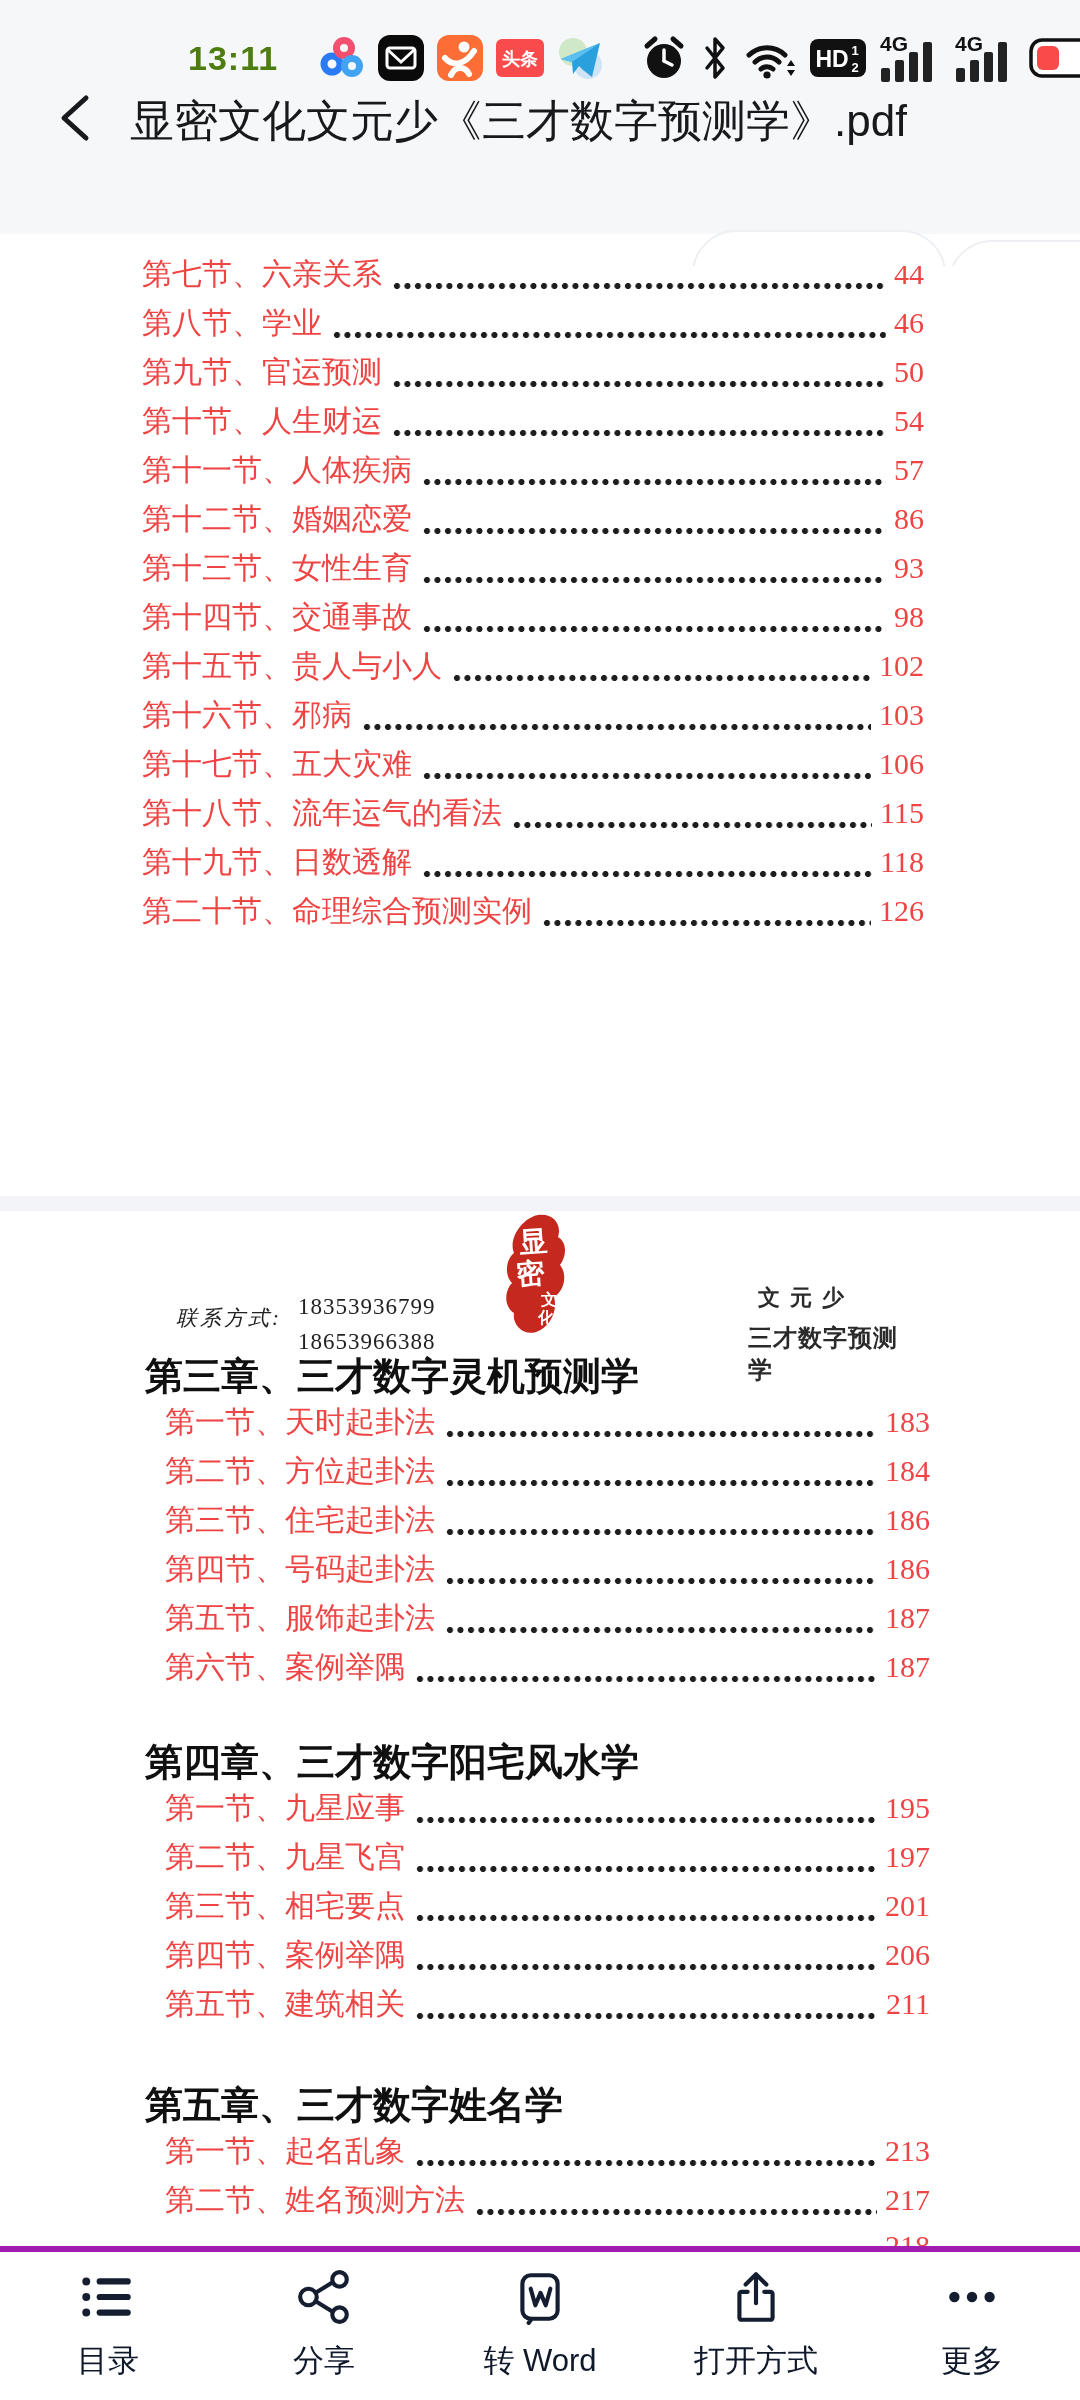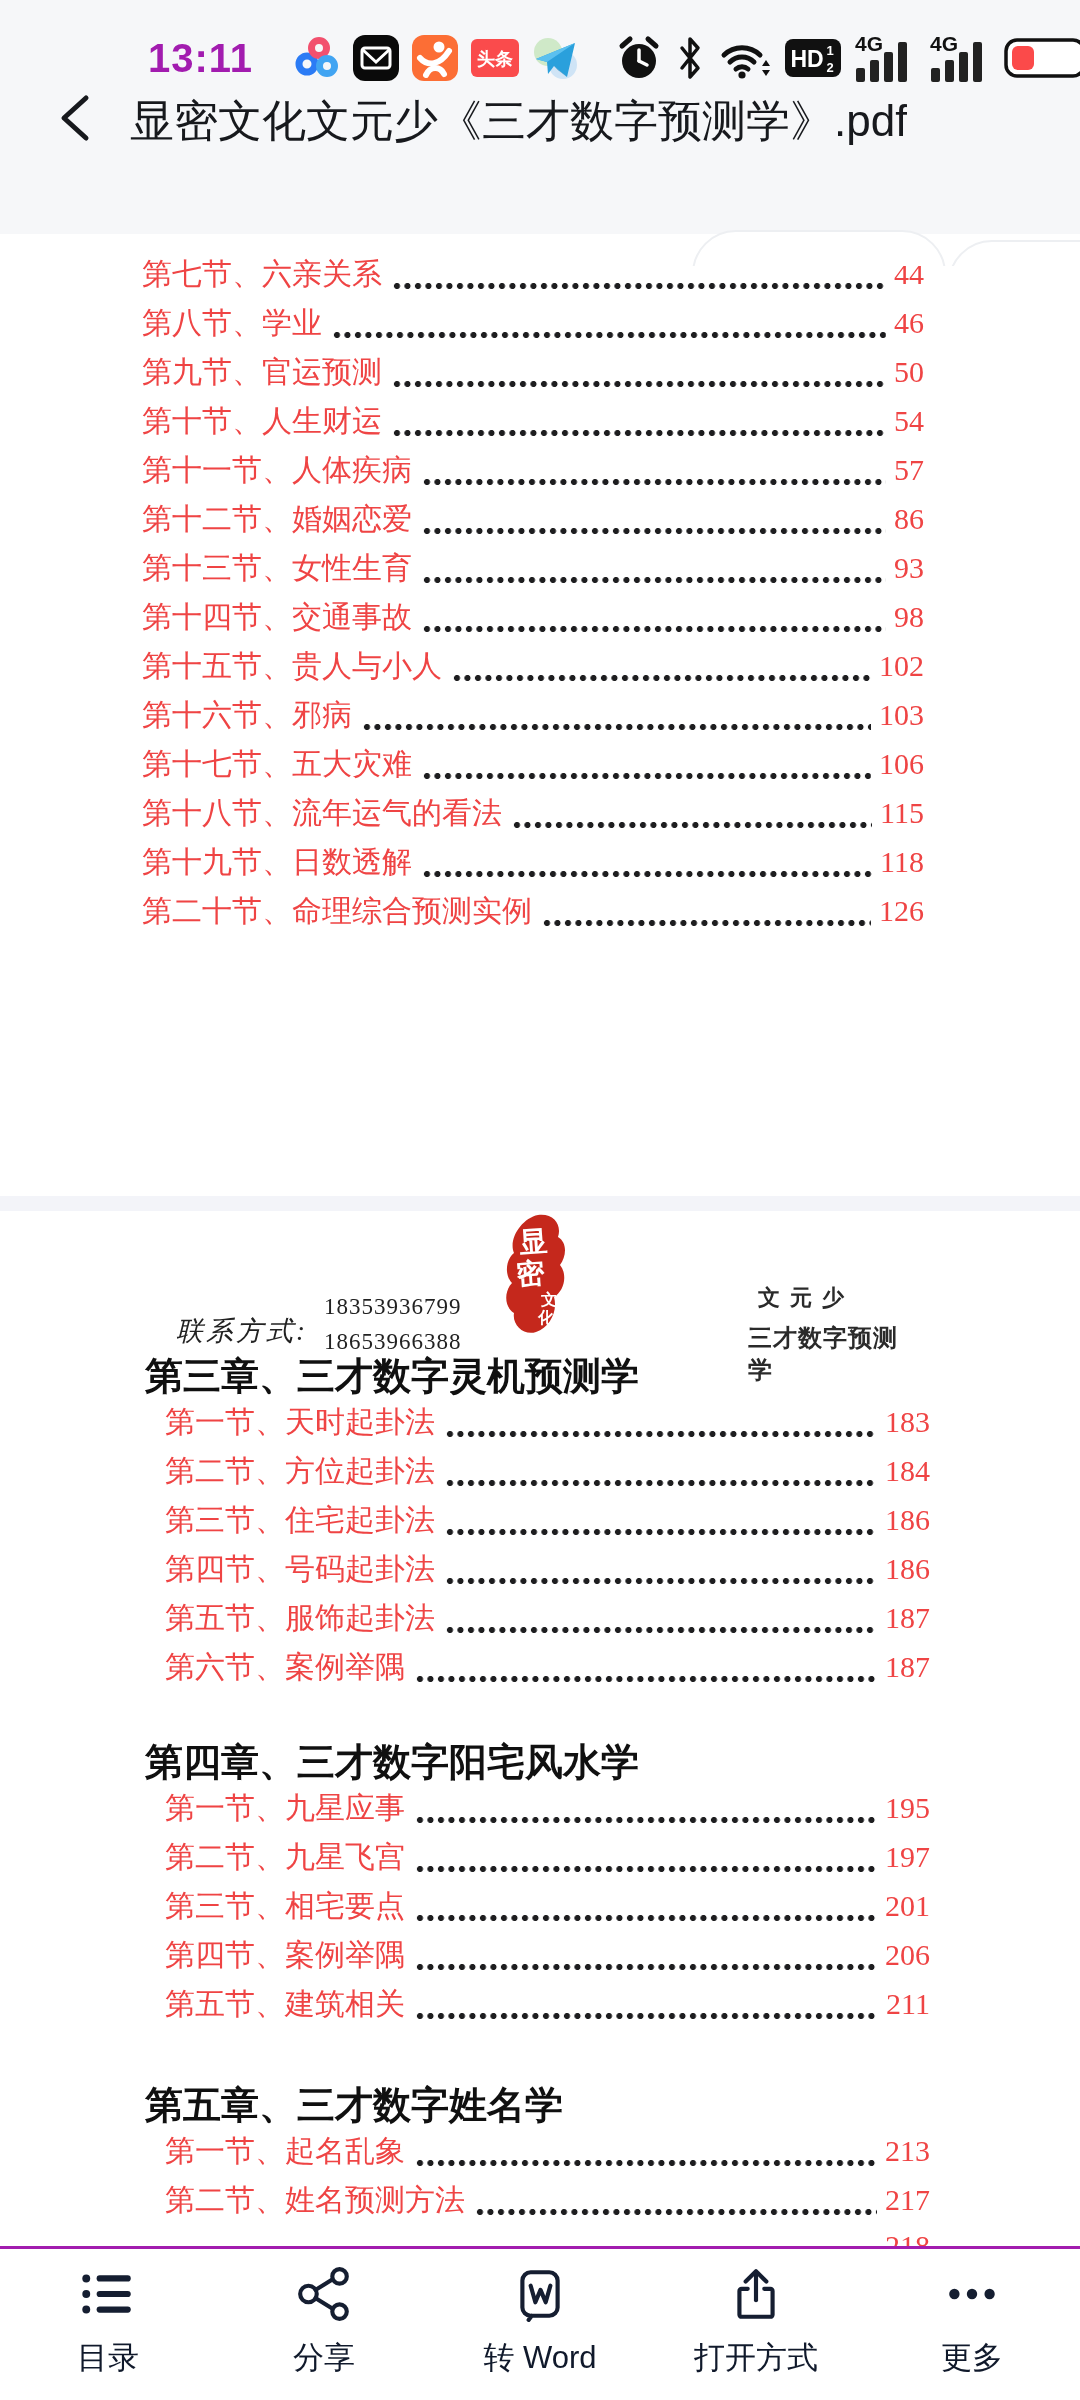--- a/index.html
+++ b/index.html
@@ -1,21 +1,21 @@
 <!DOCTYPE html>
 <html><head>
 <meta charset="utf-8">
 <style>
   html,body{margin:0;padding:0;background:#e9e9ec;}
   .screen{position:relative;width:1080px;height:2400px;background:#fff;overflow:hidden;
           font-family:"Liberation Sans",sans-serif;color:#17191d;}
   
   .status-bar{height:92px;background:#f6f7f9;display:flex;align-items:center;
               padding:24px 58px 0 148px;box-sizing:border-box;gap:13px;}
-  .sb-time{font-size:40px;font-weight:700;letter-spacing:1px;color:#a21caf;margin-right:28px;}
+  .sb-time{font-size:34px;font-weight:700;letter-spacing:1px;color:#4d7c0f;margin-right:28px;margin-left:40px;}
   .sb-ic{display:inline-flex;align-items:center;justify-content:center;}
   .sb-dot{width:11px;height:11px;border-radius:50%;background:#111;margin:0 6px;}
   
   .app-header{height:142px;background:#f6f7f9;display:flex;
               padding:0 30px 0 56px;box-sizing:border-box;gap:36px;}
   .hd-title{font-size:44px;font-weight:500;color:#17191d;white-space:nowrap;overflow:hidden;}
   
   .decor{position:absolute;left:0;top:224px;width:1080px;height:42px;overflow:hidden;z-index:2;pointer-events:none;}
   .bump{position:absolute;height:220px;background:#fff;border:2px solid #edeff2;border-radius:44px;}
   .bump.b1{left:692px;top:6px;width:250px;}
@@ -29,34 +29,34 @@
   .leader{flex:1;height:10px;margin:0 8px 0 10px;align-self:center;transform:translateY(7px);
           background-image:radial-gradient(circle at 5px 5px,#1d1d1f 2.7px,rgba(0,0,0,0) 3.4px);
           background-size:10.5px 10px;background-repeat:repeat-x;}
   .toc-page{white-space:nowrap;}
   .sep{height:15px;background:#f3f4f9;}
   .page2{height:1188px;box-sizing:border-box;}
   .page2 .toc-row{padding:0 150px 0 165px;}
   .p2-head{position:relative;height:132px;}
   .contact{position:absolute;left:176px;top:78px;display:flex;gap:16px;color:#222;}
   .contact-label{font-family:"Liberation Serif","DejaVu Serif",serif;font-style:italic;
-                 font-size:27px;letter-spacing:3px;margin-top:24px;}
+                 font-size:21px;letter-spacing:3px;margin-top:15px;}
   .phones{font-family:"Liberation Serif","DejaVu Serif",serif;font-size:23px;line-height:35px;letter-spacing:1px;}
   .seal{position:absolute;left:500px;top:2px;}
   .brand{position:absolute;left:748px;top:72px;width:170px;text-align:left;
          font-family:"Liberation Serif","DejaVu Serif",serif;font-weight:700;color:#2a2a2a;}
   .brand1{font-size:22px;letter-spacing:10px;padding-left:10px;}
   .brand2{font-size:24px;letter-spacing:1px;margin-top:9px;}
   .chapter-title{font-family:"Liberation Serif","DejaVu Serif",serif;font-weight:700;
                  font-size:38px;color:#101010;height:52px;line-height:52px;padding-left:145px;margin-top:7px;}
   .mt-ch4{margin-top:40px;}
   .mt-ch5{margin-top:46px;}
   
   .toolbar{position:absolute;left:0;right:0;bottom:0;height:154px;background:#fff;z-index:5;
-           display:flex;border-top:3px solid #a21caf;box-sizing:border-box;}
+           display:flex;border-top:6px solid #a21caf;box-sizing:border-box;}
   .tb-item{flex:1;display:flex;flex-direction:column;align-items:center;padding-top:16px;gap:14px;cursor:pointer;}
   .tb-label{font-size:31px;color:#10192b;}
 </style>
 </head>
 <body>
 
 <div class="screen">
 
   <div class="status-bar">
     <span class="sb-time">13:11</span>

